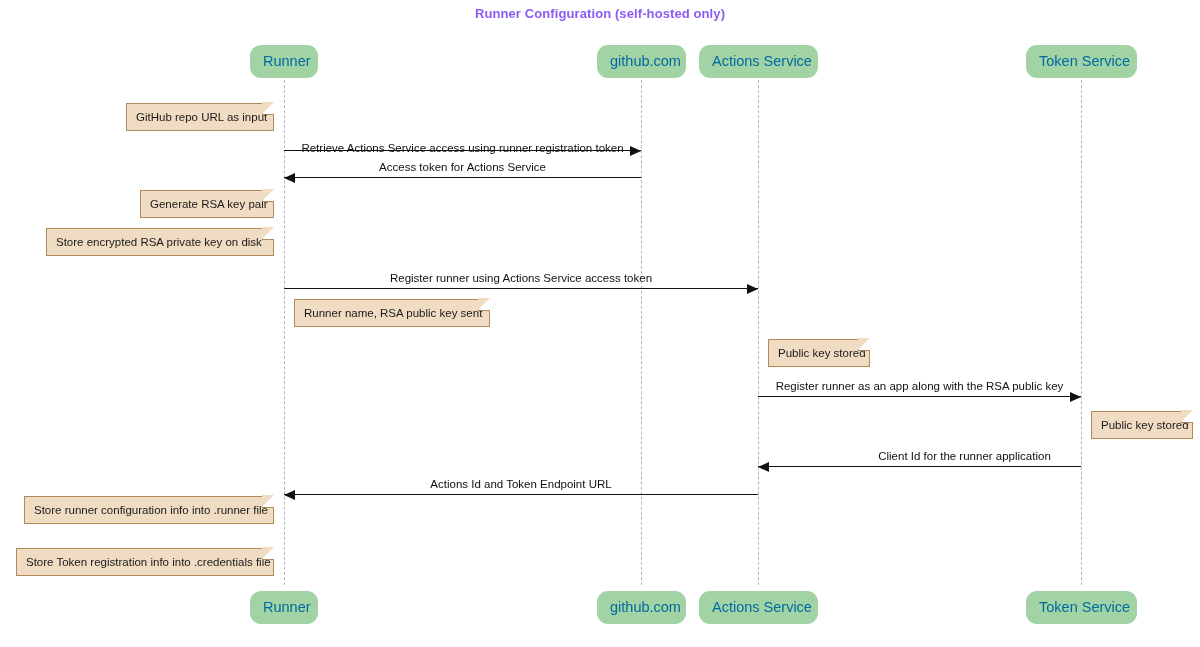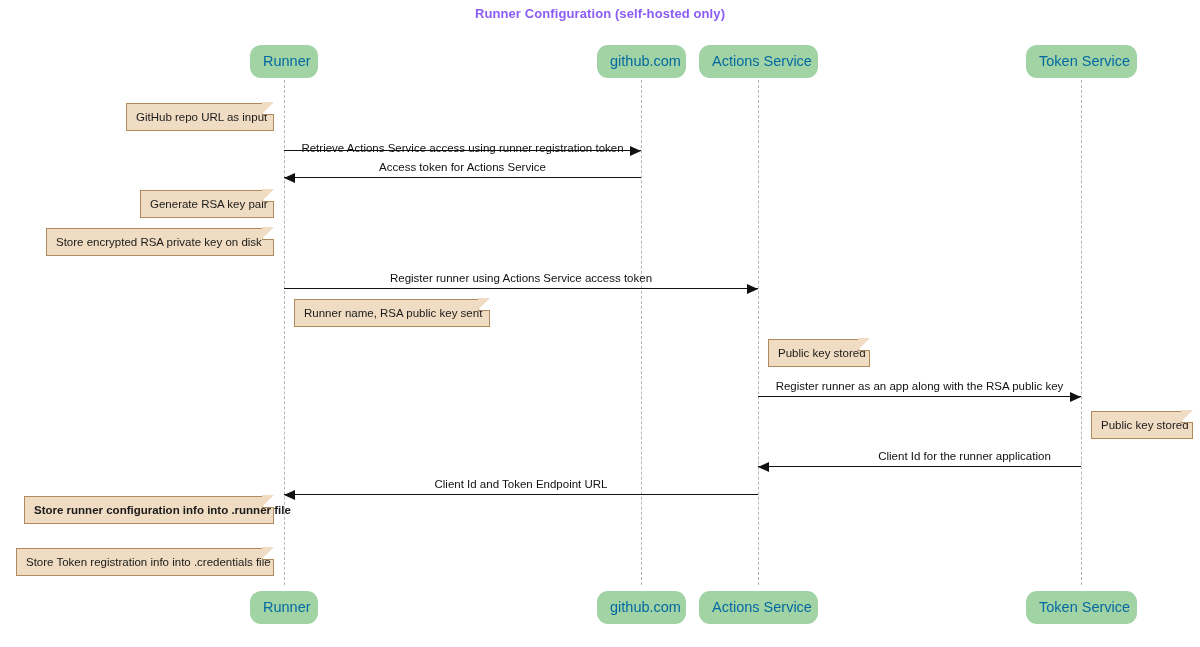--- a/index.html
+++ b/index.html
@@ -136,30 +136,30 @@
       <div class="arrowhead right" style="top: 284px; left: 747px;"></div>
       <div class="msg-label" style="left: 284px; width: 474px; top: 272px;">Register runner using Actions Service access token</div>
       <div class="msg-line" style="left: 758px; width: 323px; top: 396px;"></div>
       <div class="arrowhead right" style="top: 392px; left: 1070px;"></div>
       <div class="msg-label" style="left: 758px; width: 323px; top: 380px;">Register runner as an app along with the RSA public key</div>
       <div class="msg-line" style="left: 758px; width: 323px; top: 466px;"></div>
       <div class="arrowhead left" style="top: 462px; left: 758px;"></div>
       <div class="msg-label" style="left: 758px; width: 323px; top: 450px; margin-left: 45px;">Client Id for the runner application</div>
       <div class="msg-line" style="left: 284px; width: 474px; top: 494px;"></div>
       <div class="arrowhead left" style="top: 490px; left: 284px;"></div>
-      <div class="msg-label" style="left: 284px; width: 474px; top: 478px;">Client Id and Token Endpoint URL</div>
+      <div class="msg-label" style="left: 284px; width: 474px; top: 478px;">Actions Id and Token Endpoint URL</div>
     </div>
   <div id="notes">
       <div class="note" style="left: 126px; top: 103px; width: 148px;"><span>GitHub repo URL as input</span><span class="fold"></span></div>
       <div class="note" style="left: 140px; top: 190px; width: 134px;"><span>Generate RSA key pair</span><span class="fold"></span></div>
       <div class="note" style="left: 46px; top: 228px; width: 228px;"><span>Store encrypted RSA private key on disk</span><span class="fold"></span></div>
       <div class="note" style="left: 294px; top: 299px; width: 196px;"><span>Runner name, RSA public key sent</span><span class="fold"></span></div>
       <div class="note" style="left: 768px; top: 339px; width: 102px;"><span>Public key stored</span><span class="fold"></span></div>
       <div class="note" style="left: 1091px; top: 411px; width: 102px;"><span>Public key stored</span><span class="fold"></span></div>
-      <div class="note" style="left: 24px; top: 496px; width: 250px; font-weight: bold;"><span>Store runner configuration info into .runner file</span><span class="fold"></span></div>
+      <div class="note" style="left: 24px; top: 496px; width: 250px;"><span>Store runner configuration info into .runner file</span><span class="fold"></span></div>
       <div class="note" style="left: 16px; top: 548px; width: 258px;"><span>Store Token registration info into .credentials file</span><span class="fold"></span></div>
     </div>
   <div id="participants-bottom">
       <div class="participant" style="left: 250px; width: 68px; top: 591px;">Runner</div>
       <div class="participant" style="left: 597px; width: 89px; top: 591px;">github.com</div>
       <div class="participant" style="left: 699px; width: 119px; top: 591px;">Actions Service</div>
       <div class="participant" style="left: 1026px; width: 111px; top: 591px;">Token Service</div>
     </div>
 </div>
 

